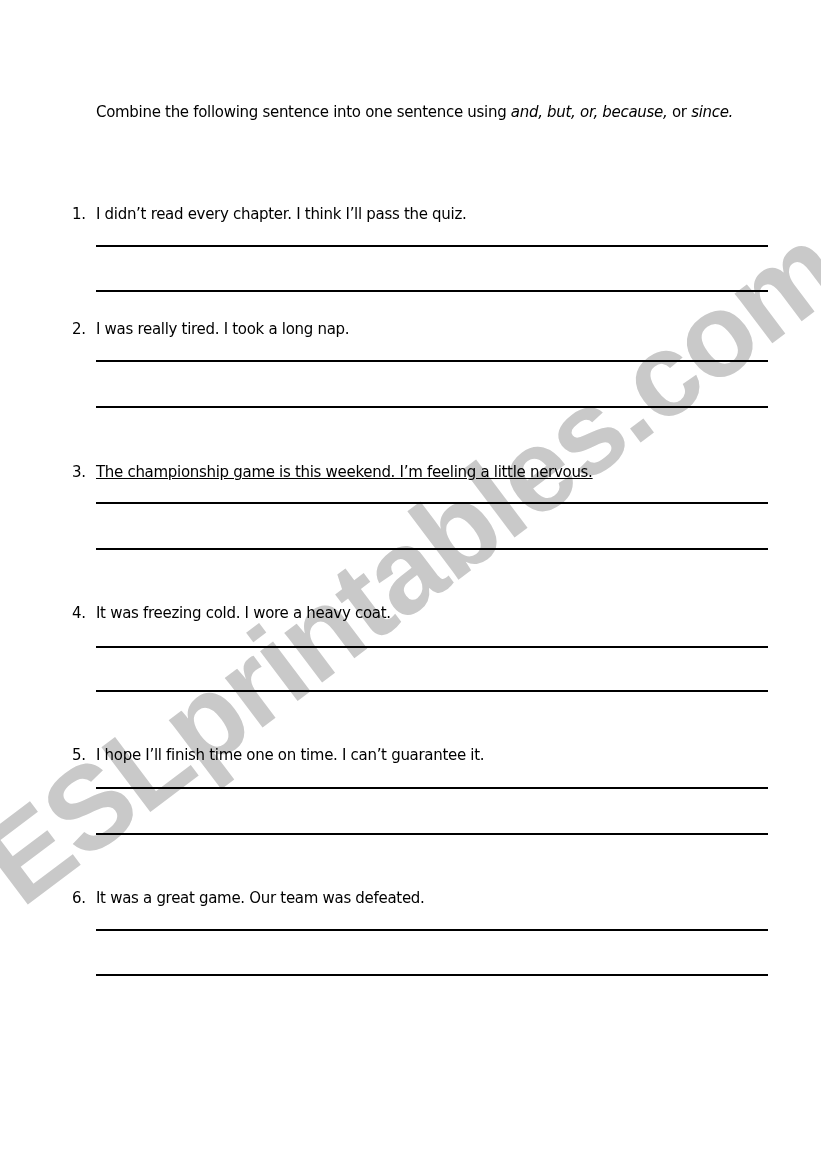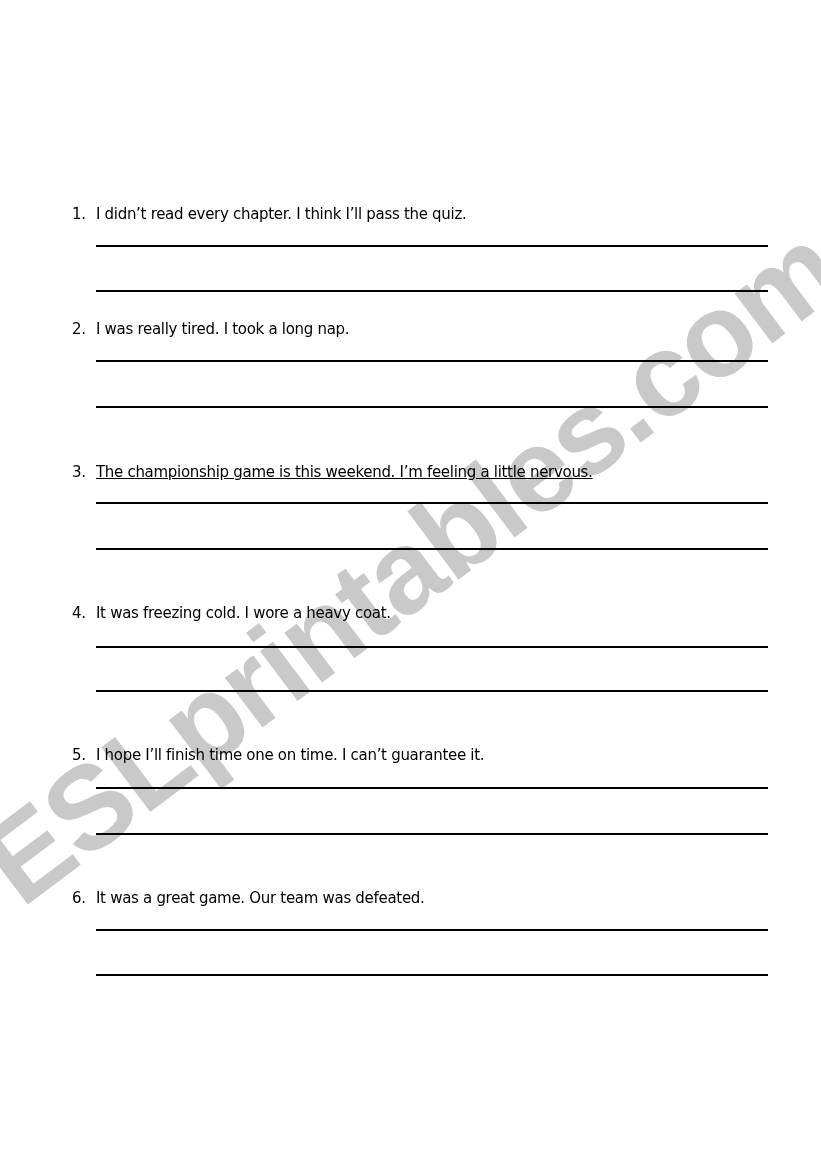--- a/index.html
+++ b/index.html
@@ -14,20 +14,23 @@
     .q-text { font-size:15px; line-height:20px; letter-spacing:-0.3px; }
     .q-num { display:inline-block; width:24px; }
     .line { position:absolute; left:24px; width:672px; height:2px; background:#000; }
   </style>
 </head>
 <body>
 
 <div class="watermark">ESLprintables.com</div>
 
 <div class="instructions">
+  <div>
+    <span>Combine the following sentence into one sentence using </span><em>and, but, or, because,</em><span> or </span><em>since.</em>
+  </div>
 </div>
 
 <div class="q" style="top:204px;">
   <div class="q-text"><span class="q-num">1.</span><span>I didn’t read every chapter.  I think I’ll pass the quiz.</span></div>
   <div class="line" style="top:41px;"></div>
   <div class="line" style="top:86px;"></div>
 </div>
 
 <div class="q" style="top:319px;">
   <div class="q-text"><span class="q-num">2.</span><span>I was really tired.  I took a long nap.</span></div>

